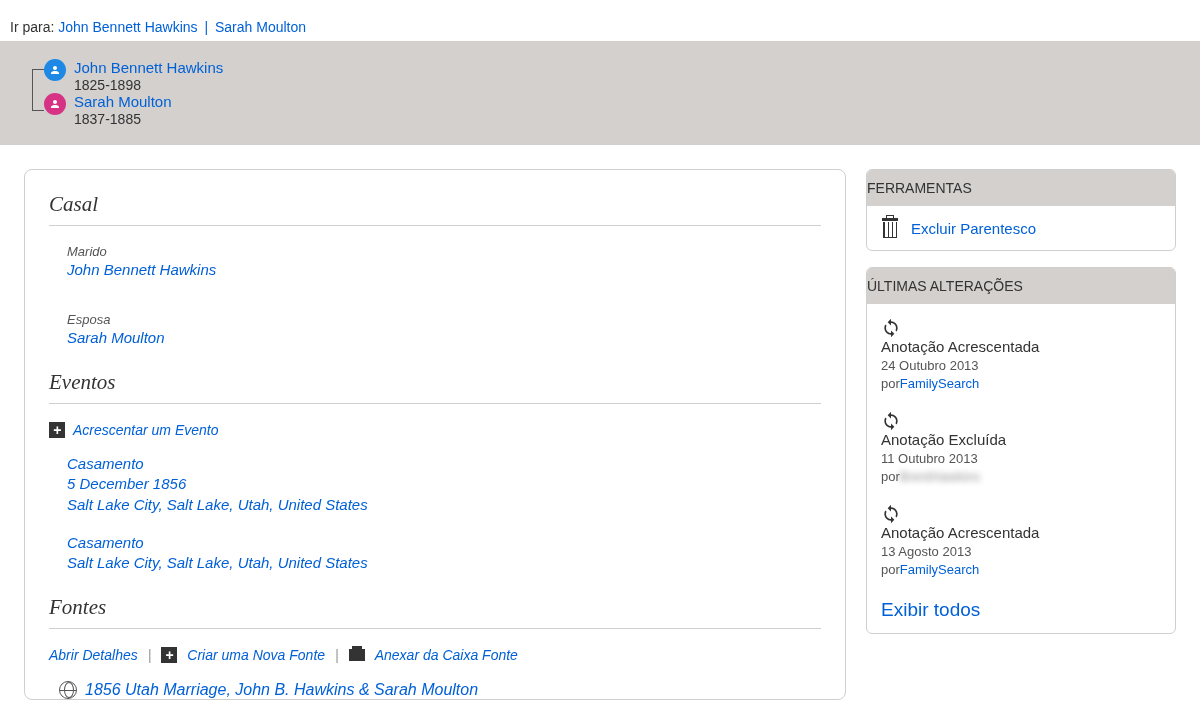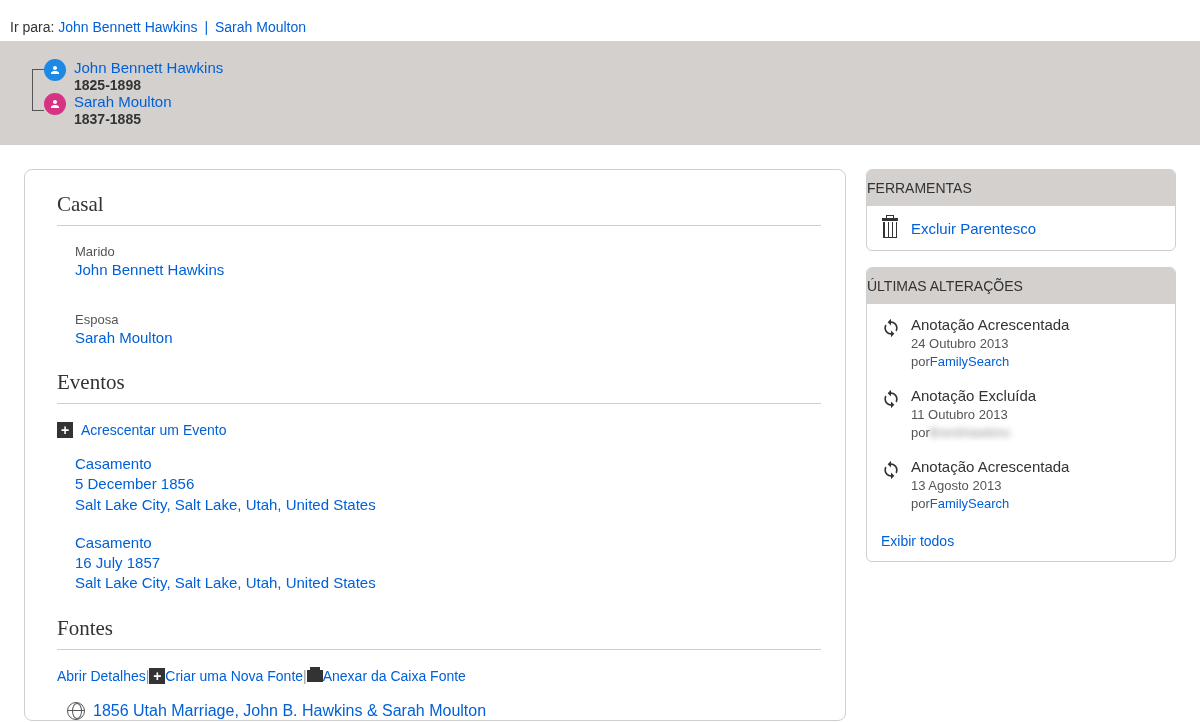--- a/index.html
+++ b/index.html
@@ -9,58 +9,58 @@
 .topnav .sep{color:#0060d7;margin:0 3px;}
 .greybox{background:#d3d0ce;padding:18px 18px 18px 18px;}
 .tree{position:relative;margin-left:14px;}
 .tree-bracket{position:absolute;left:0;top:10px;width:12px;height:42px;border-left:1.5px solid #555;border-top:1.5px solid #555;border-bottom:1.5px solid #555;}
 .person-row{display:flex;align-items:flex-start;margin-left:12px;}
 .p-icon{width:22px;height:22px;border-radius:50%;display:flex;align-items:center;justify-content:center;margin-right:8px;flex:none;}
 .p-icon svg{width:12px;height:12px;fill:#fff;}
 .p-male{background:#1e88e5;}
 .p-female{background:#d63384;}
 .p-info .name{color:#0060d7;font-size:15px;}
-.p-info .dates{color:#333;font-size:14px;margin-top:1px;font-weight:bold;}
+.p-info .dates{color:#333;font-size:14px;margin-top:1px;}
 .content-wrap{display:flex;gap:20px;padding:24px 24px 0 24px;align-items:flex-start;}
-.main-card{flex:1;background:#fff;border:1px solid #cfcfcf;border-radius:8px;padding:18px 24px 0 32px;min-width:0;}
+.main-card{flex:1;background:#fff;border:1px solid #cfcfcf;border-radius:8px;padding:18px 24px 0 24px;min-width:0;font-style:italic;}
 .section-title{font-family:Georgia,"Times New Roman",serif;font-size:21px;color:#333;margin-bottom:8px;padding-top:4px;}
 .hr{border:0;border-top:1px solid #cfcfcf;margin-bottom:18px;}
 .field-label{font-size:13px;color:#555;margin-bottom:2px;margin-top:14px;}
 .field-value{color:#0060d7;font-size:15px;margin-bottom:20px;display:inline-block;}
 .event-block{margin-bottom:18px;margin-left:18px;}
 .event-block .e-line{color:#0060d7;font-size:15px;line-height:1.35;display:block;}
 .addline{display:flex;align-items:center;gap:8px;margin-bottom:16px;}
 .plus-box{width:16px;height:16px;background:#333;color:#fff;display:flex;align-items:center;justify-content:center;font-size:14px;font-weight:bold;line-height:1;}
 .plus-box.inv{background:#333;}
-.sources-row{display:flex;align-items:center;gap:0;font-size:14px;margin-bottom:18px;}
+.sources-row{display:flex;align-items:center;gap:10px;font-size:14px;margin-bottom:18px;}
 .sep-bar{color:#999;}
 .box-icon{width:16px;height:12px;background:#333;position:relative;display:inline-block;}
 .box-icon::before{content:"";position:absolute;left:3px;top:-3px;width:10px;height:3px;background:#333;}
 .src-item{display:flex;align-items:center;gap:8px;margin-left:10px;}
 .globe-icon{width:18px;height:18px;border:1.5px solid #555;border-radius:50%;position:relative;}
 .globe-icon::before{content:"";position:absolute;top:0;bottom:0;left:50%;width:8px;margin-left:-4px;border:1.5px solid #555;border-radius:50%;}
 .globe-icon::after{content:"";position:absolute;left:0;right:0;top:50%;height:1.5px;background:#555;margin-top:-0.75px;}
 .side{width:310px;flex:none;}
 .side-card{border:1px solid #cfcfcf;border-radius:6px;background:#fff;margin-bottom:16px;overflow:hidden;}
 .side-head{background:#d3d0ce;padding:10px 0;font-size:14px;color:#333;}
 .side-body{padding:12px 14px;}
 .tool-row{display:flex;align-items:center;gap:12px;}
 .trash-icon{width:18px;height:20px;position:relative;}
 .trash-icon .lid{position:absolute;top:0;left:1px;right:1px;height:3px;background:#333;}
 .trash-icon .handle{position:absolute;top:-3px;left:5px;width:8px;height:3px;border:1.5px solid #333;border-bottom:none;}
 .trash-icon .body{position:absolute;top:4px;left:2px;right:2px;bottom:0;border:1.5px solid #333;border-top:none;background:repeating-linear-gradient(90deg,#333 0 1.5px,transparent 1.5px 4px);}
-.change-item{display:flex;gap:10px;margin-bottom:18px;}
+.change-item{display:flex;margin-bottom:18px;flex-direction:column;}
 .sync-icon{width:20px;height:20px;flex:none;position:relative;margin-top:2px;}
 .sync-icon svg{width:20px;height:20px;fill:#333;}
 .change-text .title{font-size:15px;color:#333;margin-bottom:3px;}
 .change-text .date{font-size:13px;color:#555;margin-bottom:3px;}
 .change-text .by{font-size:13px;color:#555;}
 .change-text .by .u{color:#0060d7;}
 .change-text .by .blur{color:transparent;text-shadow:0 0 6px #888;margin-top:21px;}
-.showall{color:#0060d7;font-size:14px;margin-top:4px;display:inline-block;}
+.showall{color:#0060d7;font-size:19px;margin-top:4px;display:inline-block;}
 </style>
 </head>
 <body>
 
 <div class="topnav">
   <span>Ir para:</span>
   <span class="link">John Bennett Hawkins</span>
   <span class="sep">|</span>
   <span class="link">Sarah Moulton</span>
 </div>
@@ -110,21 +110,20 @@
       <div class="plus-box">+</div>
       <span class="link">Acrescentar um Evento</span>
     </div>
     <div class="event-block">
       <span class="e-line">Casamento</span>
       <span class="e-line">5 December 1856</span>
       <span class="e-line">Salt Lake City, Salt Lake, Utah, United States</span>
     </div>
     <div class="event-block">
       <span class="e-line">Casamento</span>
-      <span class="e-line">16 July 1857</span>
       <span class="e-line">Salt Lake City, Salt Lake, Utah, United States</span>
     </div>
 
     <div class="section-title">Fontes</div>
     <hr class="hr">
     <div class="sources-row">
       <span class="link">Abrir Detalhes</span>
       <span class="sep-bar">|</span>
       <div class="plus-box inv">+</div>
       <span class="link">Criar uma Nova Fonte</span>

